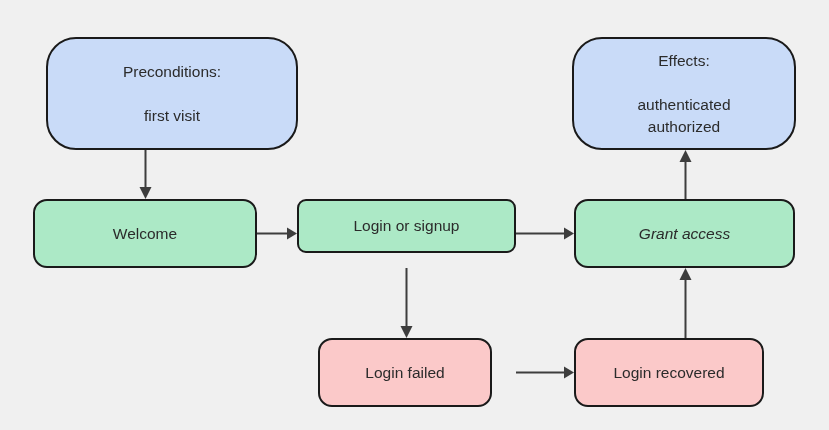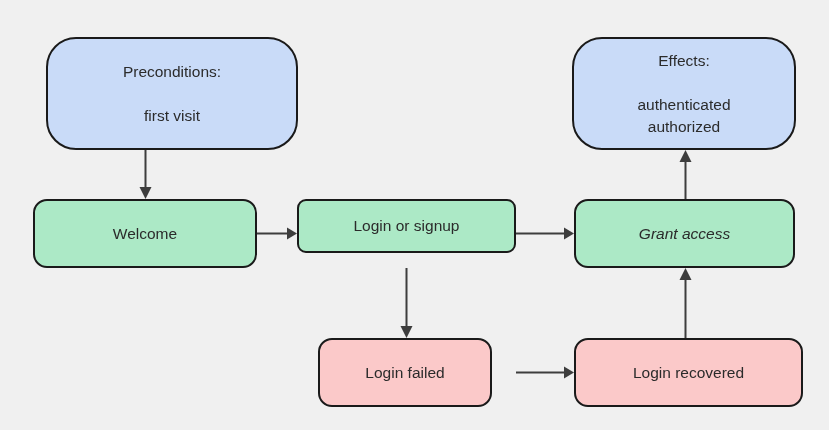--- a/index.html
+++ b/index.html
@@ -41,21 +41,21 @@
   .blue  { background: var(--node-blue, #c9dbf8); border-radius: 30px; }
   .green { background: var(--node-green, #ace9c6); border-radius: 14px; }
   .pink  { background: var(--node-pink, #fbc9c9); border-radius: 14px; }
 
   #node-preconditions  { left: 46px;  top: 37px;  width: 252px; height: 113px; }
   #node-effects        { left: 572px; top: 37px;  width: 224px; height: 113px; justify-content: center; }
   #node-welcome        { left: 33px;  top: 199px; width: 224px; height: 69px; }
   #node-login-signup   { left: 297px; top: 199px; width: 219px; height: 54px; border-radius: 9px; }
   #node-grant-access   { left: 574px; top: 199px; width: 221px; height: 69px; font-style: italic; }
   #node-login-failed   { left: 291px; top: 338px; width: 174px; height: 69px; margin-left: 27px; }
-  #node-login-recovered{ left: 574px; top: 338px; width: 229px; height: 69px; }
+  #node-login-recovered{ left: 574px; top: 338px; width: 190px; height: 69px; }
 </style>
 </head>
 <body>
 
 <div class="canvas">
 
   <svg class="arrow-layer" viewBox="0 0 829 430">
     <g>
       <line x1="145.5" y1="150" x2="145.5" y2="187"></line>
       <polygon points="139.5,187 151.5,187 145.5,199"></polygon>

